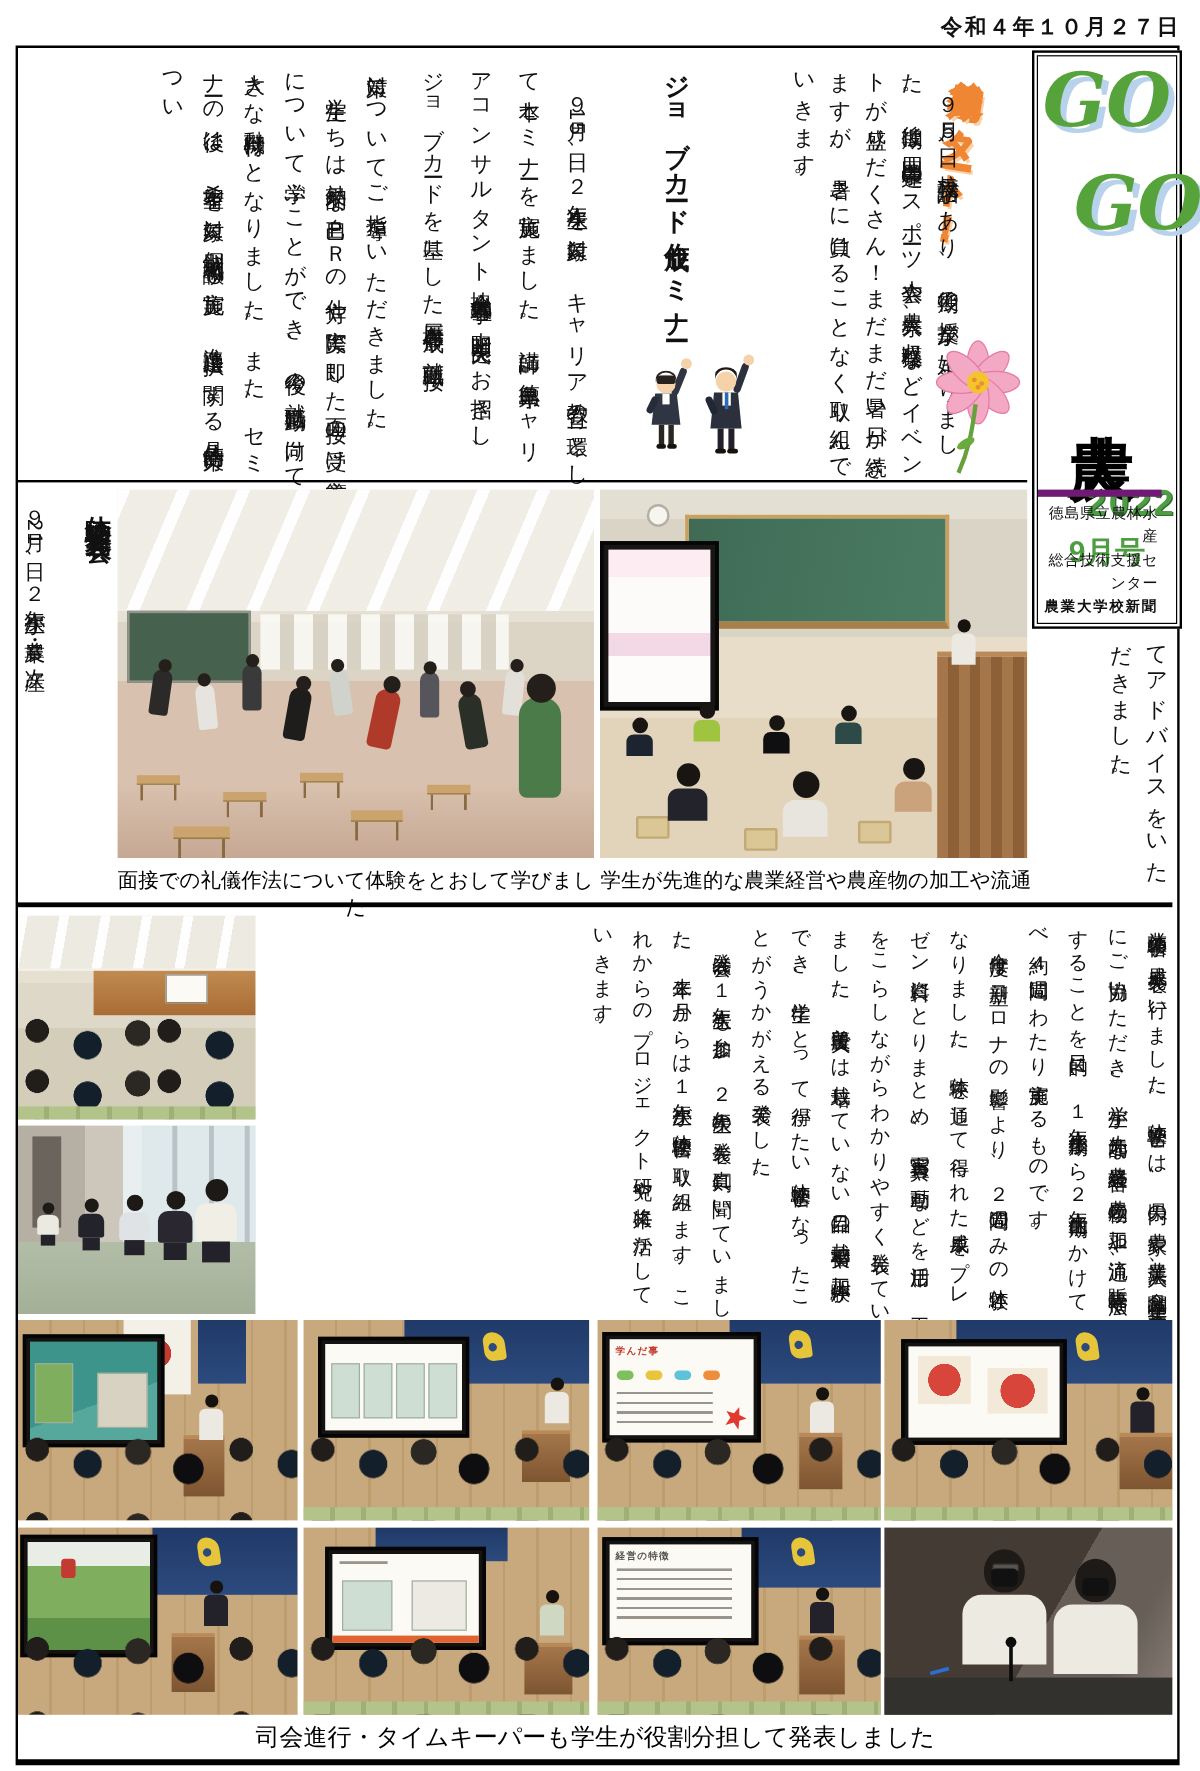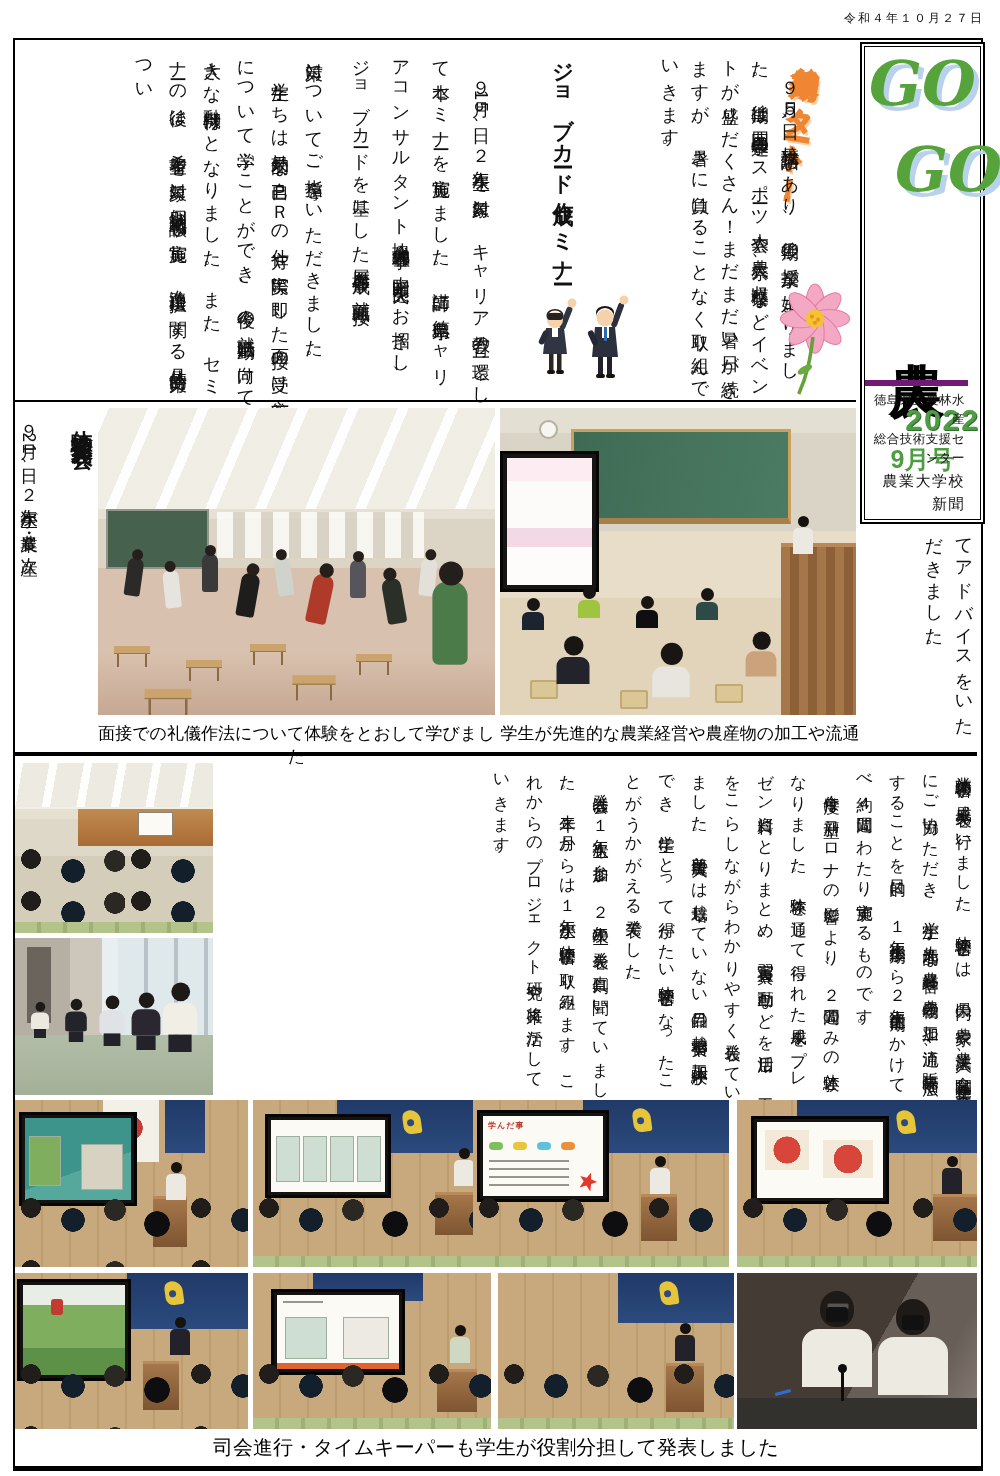--- a/index.html
+++ b/index.html
@@ -1,21 +1,21 @@
 <!DOCTYPE html>
 <html><head>
 <meta charset="utf-8">
 <style>
   html,body{margin:0;padding:0;background:#fff;}
   .page{position:relative;width:1000px;height:1476px;background:#fff;overflow:hidden;
         font-family:"Liberation Sans","DejaVu Sans",sans-serif;color:#111;}
   
   .hdr{position:absolute;left:0;top:0;width:1000px;height:38px;}
   .hdr-title{position:absolute;left:0;right:0;top:10px;text-align:center;font-size:15px;letter-spacing:1px;}
-  .hdr-date{position:absolute;right:16px;top:10px;font-size:12px;letter-spacing:2px;}
+  .hdr-date{position:absolute;right:16px;top:10px;font-size:18px;letter-spacing:2px;font-weight:bold;}
   
   .frame{position:absolute;left:13px;top:38px;width:966px;height:1426px;
          border:2px solid #000;border-bottom-width:5px;background:#fff;}
   .hline{position:absolute;background:#000;}
   .hl1{left:0;top:360px;width:841px;height:2px;}
   .hl2{left:0;top:712px;width:962px;height:4px;}
   
   .vt{writing-mode:vertical-rl;text-orientation:mixed;white-space:pre-line;}
   .art{position:absolute;font-size:18px;letter-spacing:2px;line-height:30px;}
   .a-kouki{left:600px;top:8px;width:190px;height:350px;}
@@ -38,21 +38,21 @@
   .go1{left:4px;top:6px;}
   .go2{left:30px;top:92px;}
   .nodai{position:absolute;left:0;right:0;top:196px;text-align:center;
       font-family:"DejaVu Serif","Liberation Serif",serif;font-weight:900;font-size:56px;line-height:1.18;
       writing-mode:vertical-rl;height:150px;margin:auto;color:#000;left:50%;transform:translateX(-50%);}
   .mh-year{position:absolute;left:0;right:0;top:356px;text-align:right;font-size:30px;font-weight:bold;color:#4e9d43;
       letter-spacing:2px;text-shadow:1px 1px 0 #2f7030;}
   .mh-issue{position:absolute;left:0;right:0;top:396px;text-align:center;font-size:25px;font-weight:bold;color:#4e9d43;}
   .mh-org{position:absolute;left:0;right:12px;bottom:0;border-top:6px solid #701a75;padding:5px 3px 4px;text-align:right;}
   .mh-org div{font-size:12.5px;line-height:1.55;letter-spacing:.5px;}
-  .mh-org .b{font-size:15px;font-weight:normal;letter-spacing:1.5px;}
+  .mh-org .b{font-size:12px;font-weight:bold;letter-spacing:1.5px;}
   
   .cap{position:absolute;font-size:17px;text-align:center;color:#000;}
   .capA{left:83px;top:682px;width:397px;}
   .capB{left:485px;top:682px;width:360px;}
   .capBottom{left:0;top:1394px;width:962px;font-size:20px;}
   
   .photo{position:absolute;overflow:hidden;background:#cfc6b8;}
   .pA{left:83px;top:368px;width:397px;height:307px;}
   .pB{left:485px;top:368px;width:356px;height:307px;}
   .pC{left:0px;top:723px;width:198px;height:170px;}
@@ -97,21 +97,21 @@
       background:repeating-linear-gradient(90deg,#dfe9ec 0 26px,#b9c2c6 26px 30px),linear-gradient(#eef4f6,#dde6e8);}
   .pD-floor{position:absolute;left:0;bottom:0;right:0;height:38%;background:linear-gradient(180deg,#b2bda8,#a3b097);}
   .fig3{position:absolute;width:26px;transform-origin:bottom center;}
   .fig3 .h{width:13px;height:13px;border-radius:50%;background:#1c1916;margin:0 auto;}
   .fig3 .b{width:24px;height:22px;border-radius:7px 7px 2px 2px;margin:1px auto 0;}
   .fig3 .l{width:16px;height:12px;background:#23212a;margin:0 auto;}
   
   .gp{background:repeating-linear-gradient(90deg,#c8a97d 0 26px,#bd9c6d 26px 28px);}
   .g1{left:0;top:1060px;width:233px;height:167px;}
   .g2{left:238px;top:1060px;width:238px;height:167px;}
-  .g3{left:458px;top:1060px;width:256px;height:167px;}
+  .g3{left:483px;top:1060px;width:236px;height:167px;}
   .g4{left:722px;top:1060px;width:240px;height:167px;}
   .g5{left:0;top:1233px;width:233px;height:156px;}
   .g6{left:238px;top:1233px;width:238px;height:156px;}
   .g7{left:483px;top:1233px;width:236px;height:156px;}
   .g8{left:722px;top:1233px;width:240px;height:156px;background:linear-gradient(120deg,#453b35 0 55%,#675e57 55% 78%,#8b817a 100%);}
   .bnr{position:absolute;top:0;height:32%;background:linear-gradient(#203a68,#2c4a7e);}
   .emb{position:absolute;width:18px;height:24px;background:#e7c53b;border-radius:7px 11px 3px 8px;transform:rotate(-8deg);}
   .emb::after{content:"";position:absolute;left:4px;top:9px;width:7px;height:7px;background:#2c4a7e;border-radius:50%;}
   .flag{position:absolute;background:radial-gradient(circle at 50% 45%,#c23a32 0 26%,#f3f0e8 27%);}
   .tv{position:absolute;background:#151312;border:3px solid #050505;}
@@ -471,20 +471,26 @@
           <div class="ph"></div>
           <div class="pb"></div>
         </div>
       <div class="crowd"></div>
       <div class="chairs"></div>
     </div>
 
     <div class="photo gp g7">
       <div class="bnr" style="left:120px;right:0;"></div>
       <div class="emb" style="left:162px;top:8px;"></div>
+      <div class="tv" style="left:4px;top:8px;width:124px;height:84px;">
+        <div class="sl">
+          <span class="slide-title" style="left:5px;top:4px;color:#55504a;">経営の特徴</span>
+          <div class="slide-lines" style="left:6px;top:20px;width:96px;height:46px;"></div>
+        </div>
+      </div>
       <div class="pod" style="left:168px;top:90px;width:38px;height:46px;"></div>
       <div class="pr dk" style="left:176px;top:50px;">
           <div class="ph"></div>
           <div class="pb"></div>
         </div>
       <div class="crowd"></div>
       <div class="chairs"></div>
     </div>
 
     <div class="photo g8">

